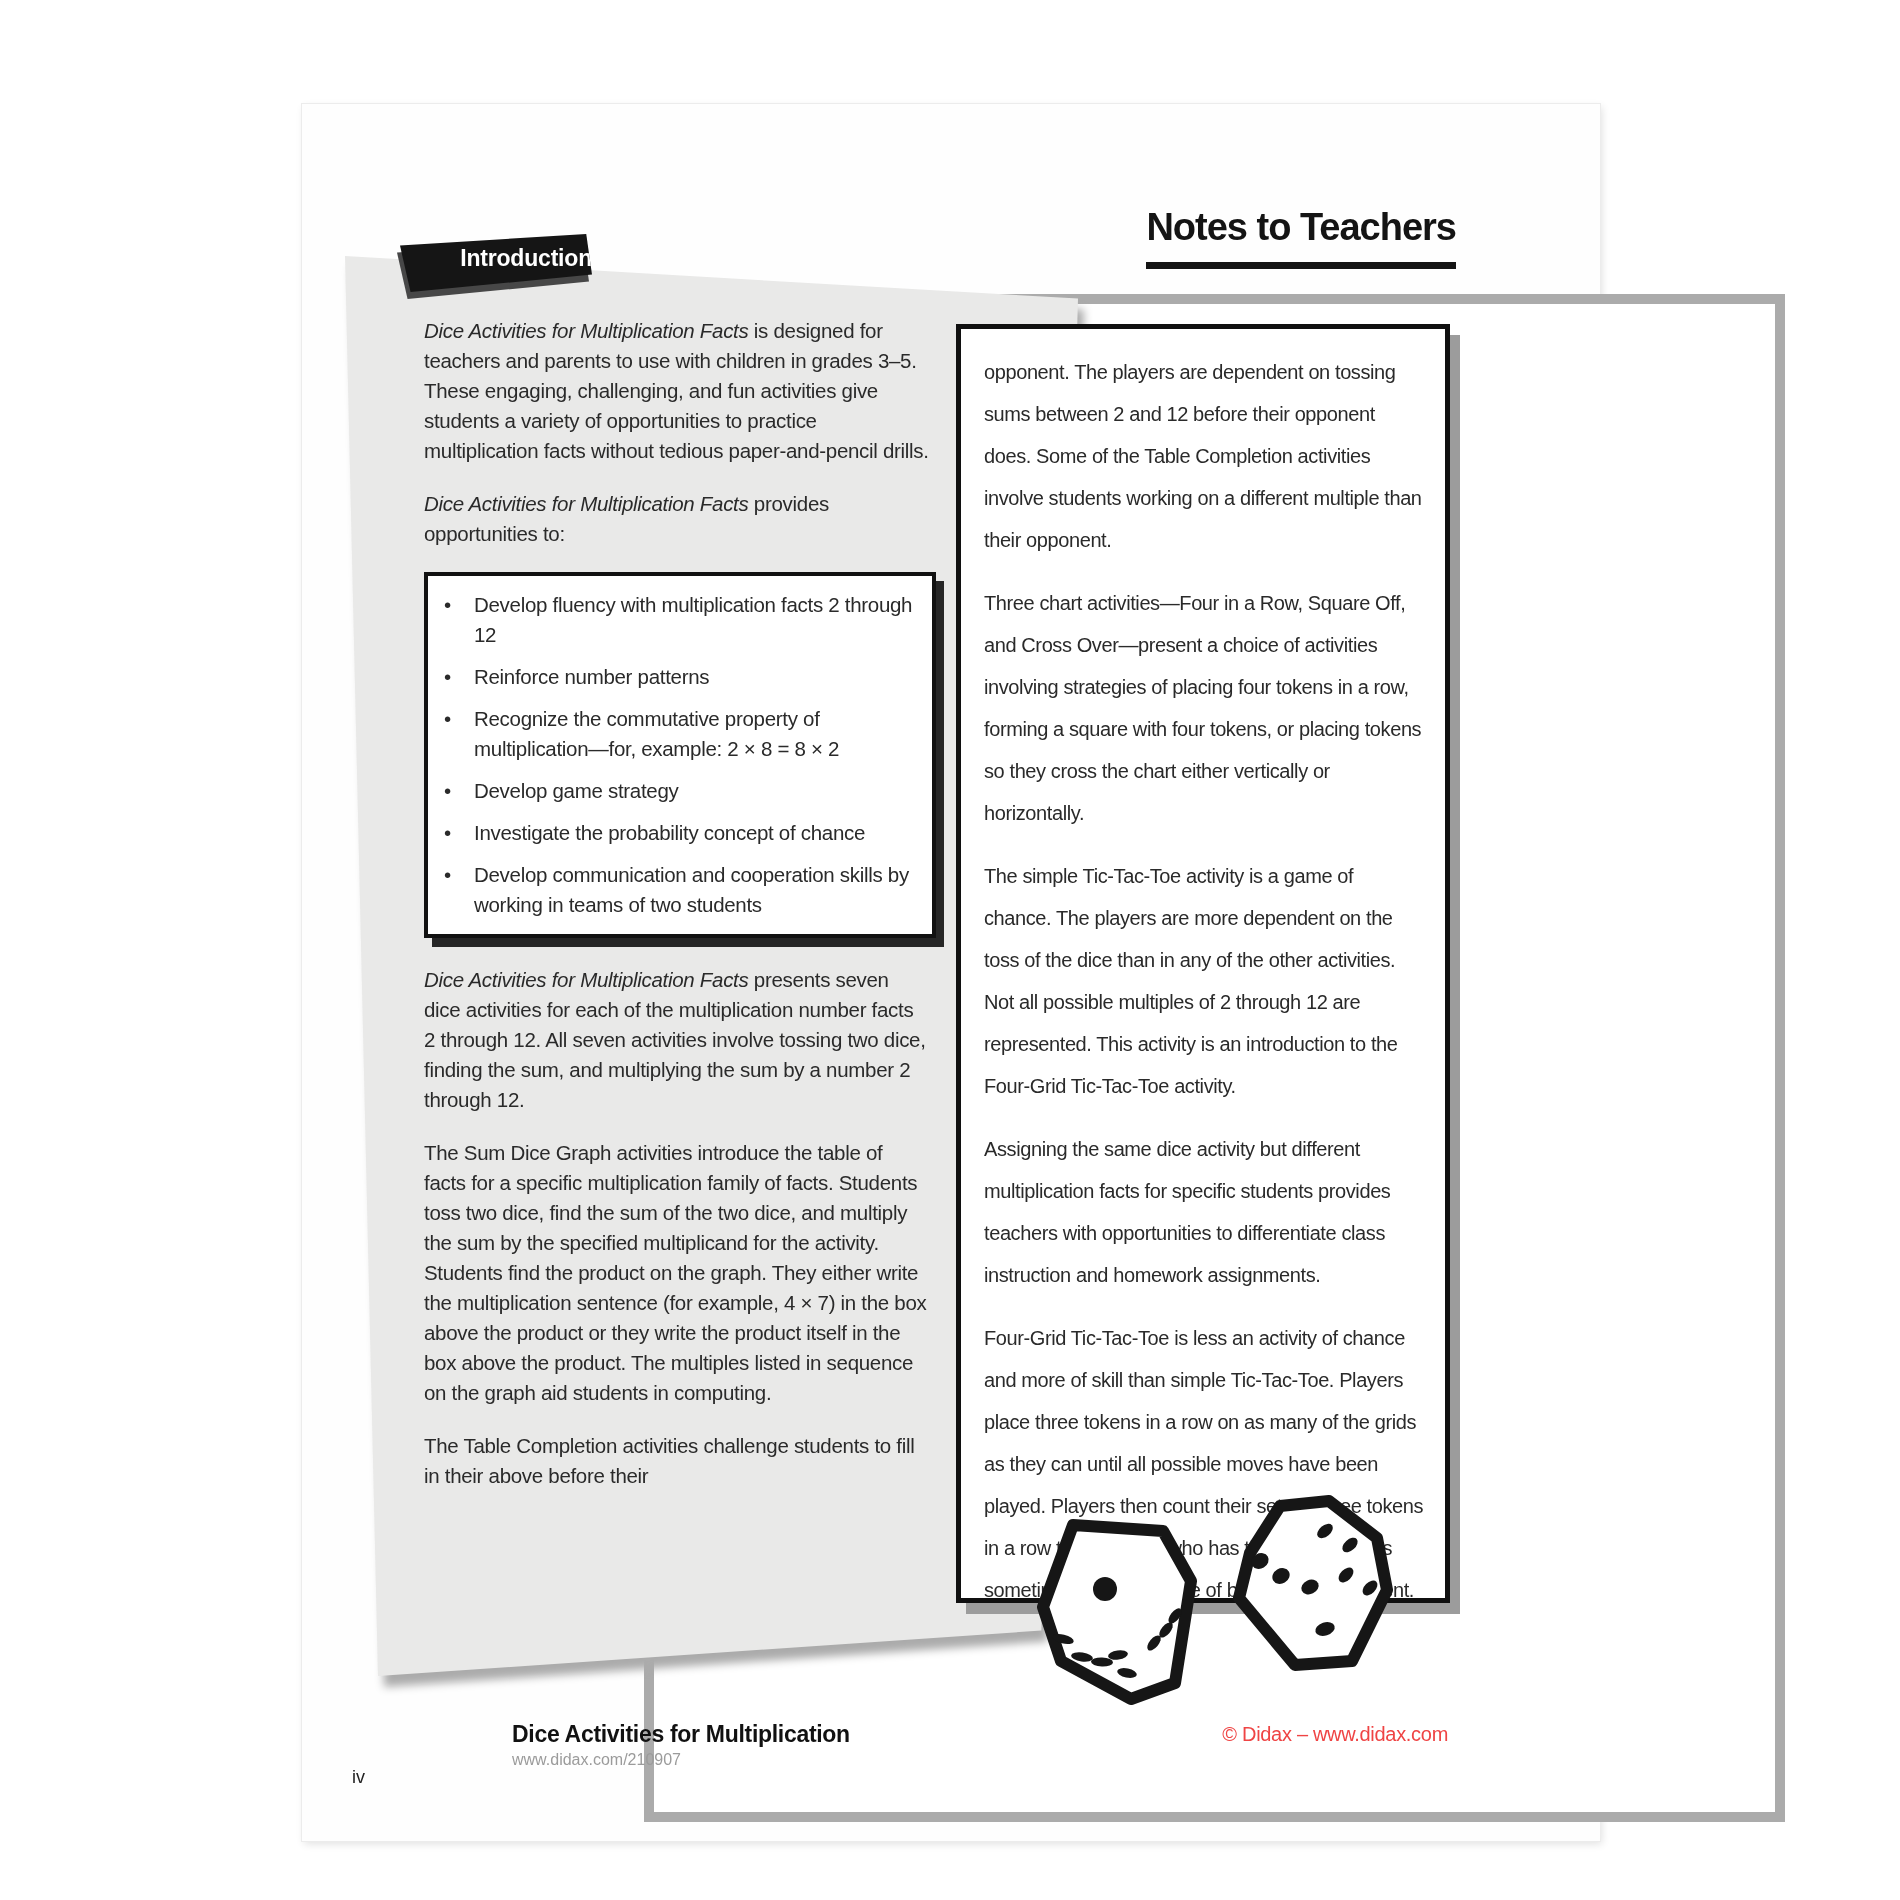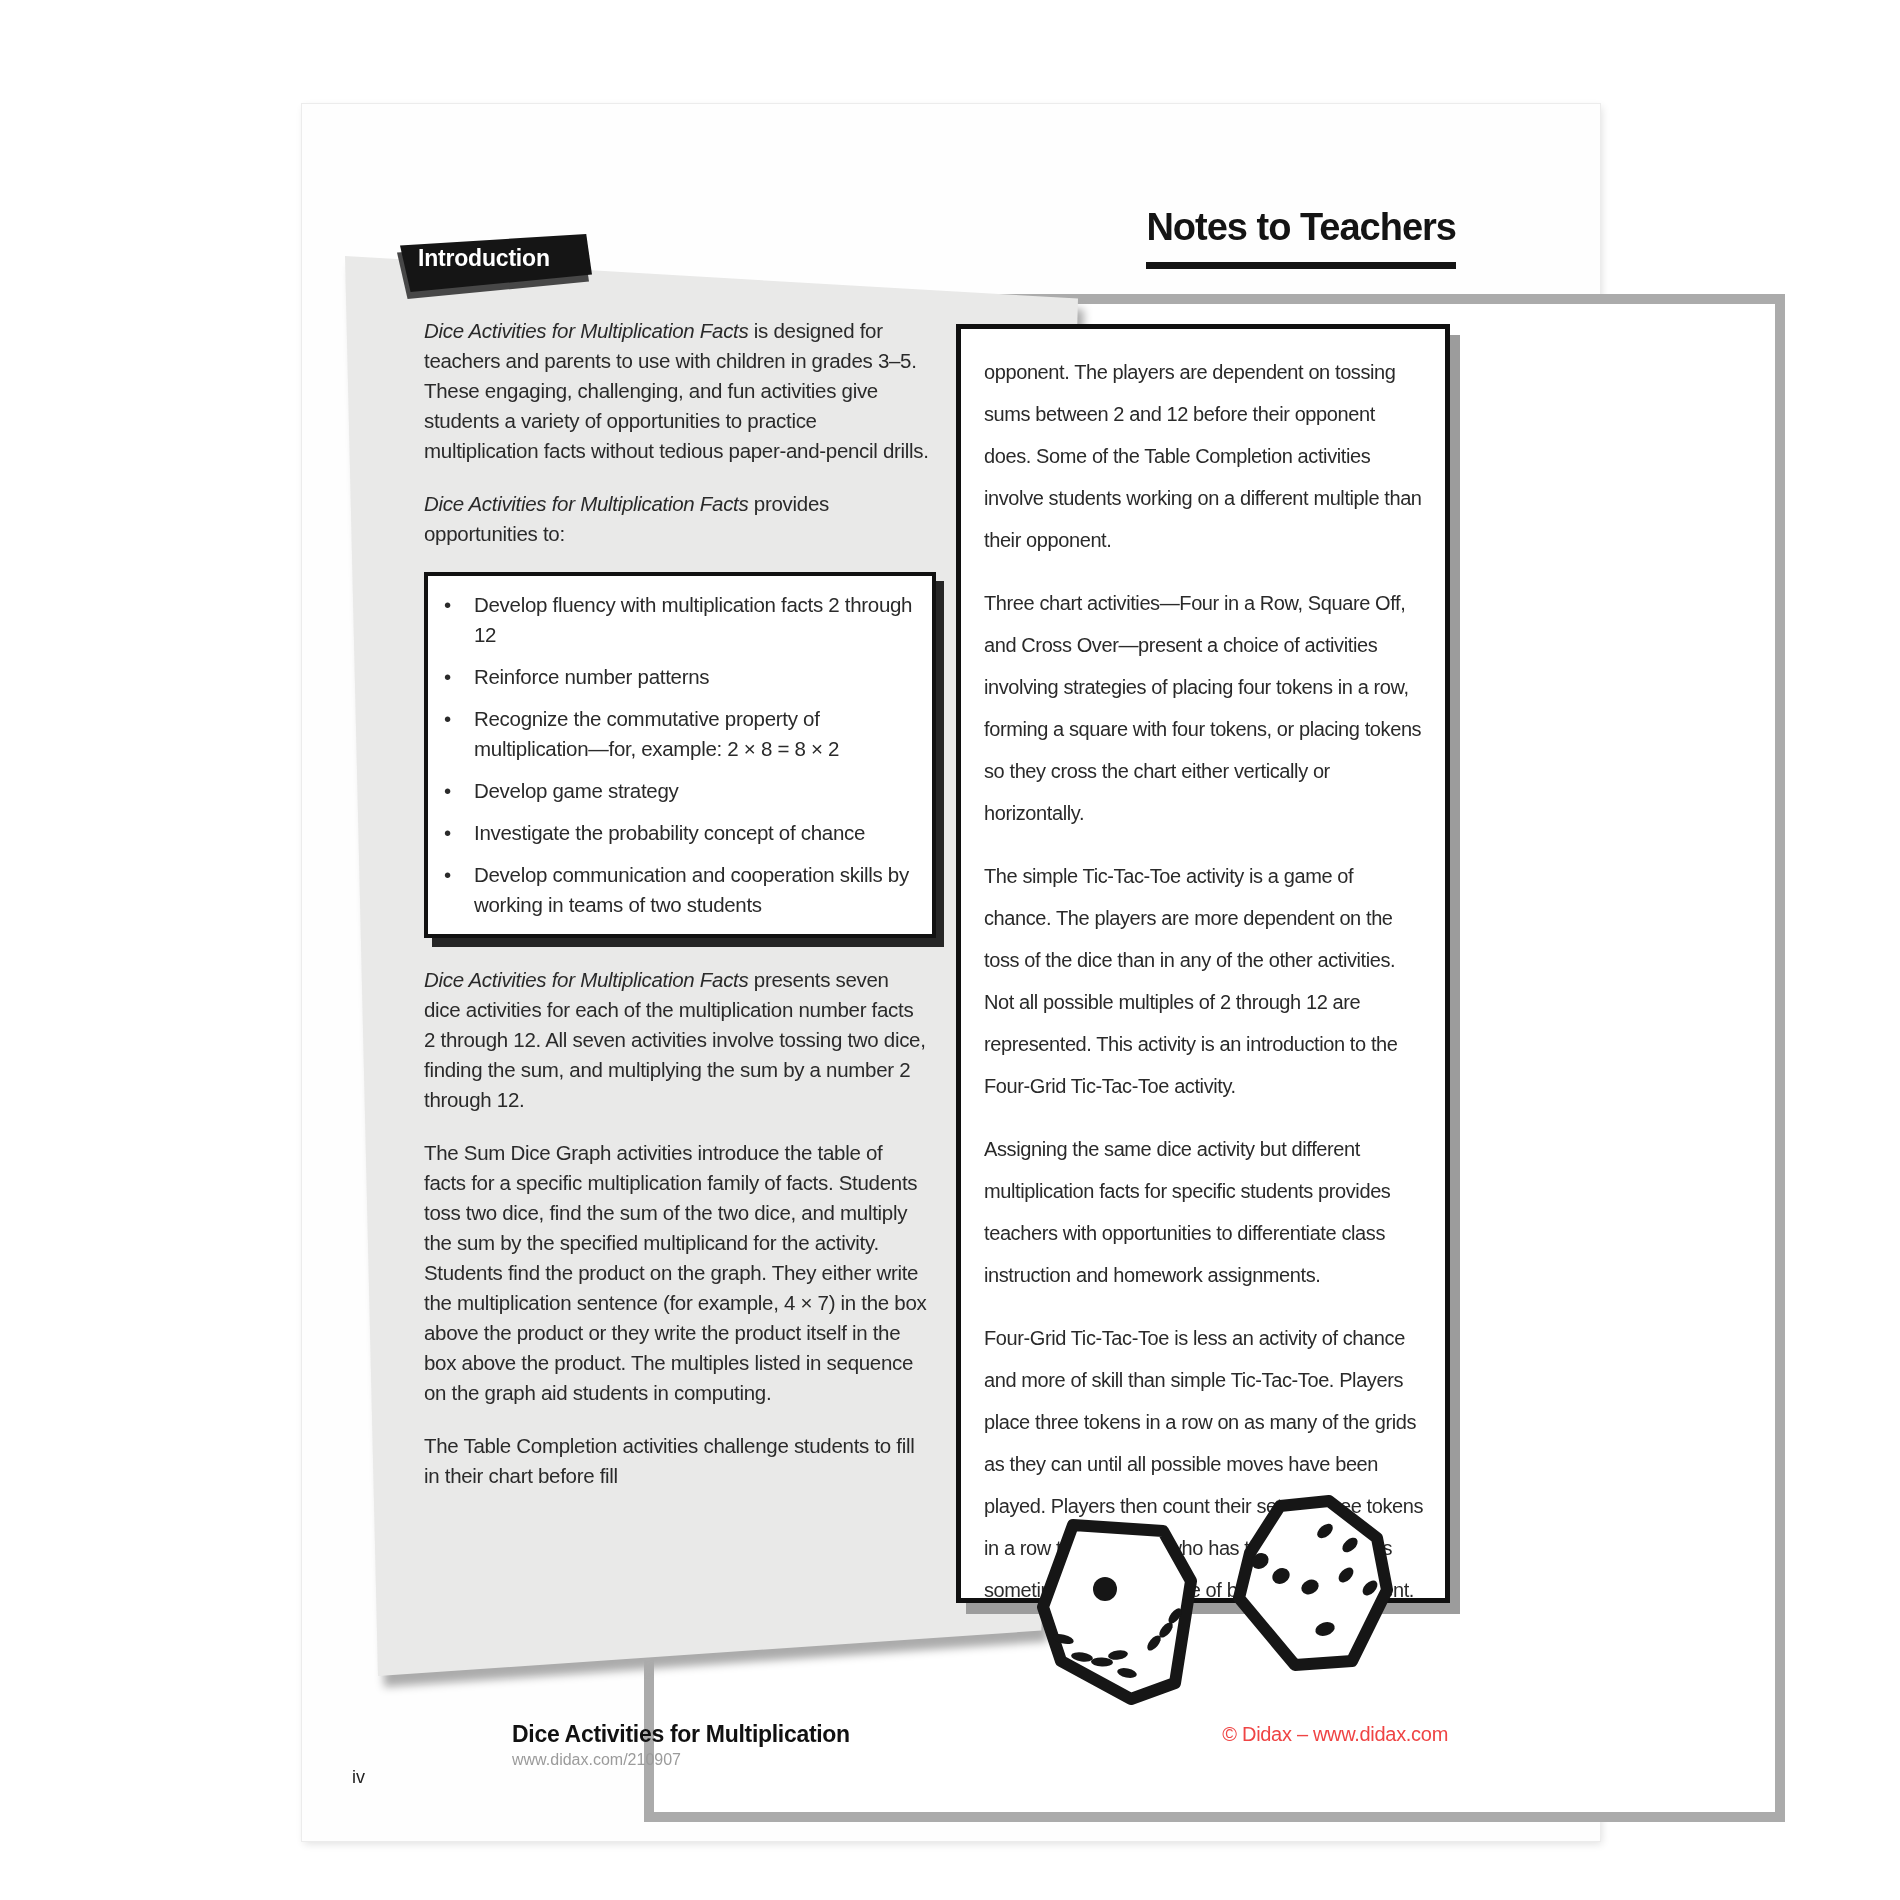--- a/index.html
+++ b/index.html
@@ -24,21 +24,21 @@
   .title-inner{display:inline-block;border-bottom:7px solid #141414;padding-bottom:13px;}
   
   .intro-label-wrap{
     position:absolute;left:400px;top:234px;width:192px;height:58px;z-index:4;
     filter:drop-shadow(-3px 7px 0 #474747);
   }
   .intro-label{
     width:100%;height:100%;background:#151515;color:#ffffff;
     clip-path:polygon(0 20%,97% 0,100% 70%,5.5% 100%);
     font-size:23px;font-weight:700;letter-spacing:-0.2px;
-    box-sizing:border-box;padding:11px 0 0 18px;
+    box-sizing:border-box;padding:11px 0 0 18px;text-align:right;
   }
   
   .gray-panel-wrap{
     position:absolute;left:345px;top:256px;width:733px;height:1420px;z-index:1;
     filter:drop-shadow(6px 11px 4px #ababab);
   }
   .gray-panel{
     width:100%;height:100%;background:#e9e9e8;
     clip-path:polygon(0% 0%,100% 3%,95% 96.8%,4.5% 100%);
   }
@@ -113,21 +113,21 @@
         <li><span class="bullet-marker">•</span><span>Reinforce number patterns</span></li>
         <li><span class="bullet-marker">•</span><span>Recognize the commutative property of multiplication—for, example: 2 × 8 = 8 × 2</span></li>
         <li><span class="bullet-marker">•</span><span>Develop game strategy</span></li>
         <li><span class="bullet-marker">•</span><span>Investigate the probability concept of chance</span></li>
         <li><span class="bullet-marker">•</span><span>Develop communication and cooperation skills by working in teams of two students</span></li>
       </ul>
     </div>
 
     <p><span class="book-title">Dice Activities for Multiplication Facts</span><span> presents seven dice activities for each of the multiplication number facts 2 through 12. All seven activities involve tossing two dice, finding the sum, and multiplying the sum by a number 2 through 12.</span></p>
     <p>The Sum Dice Graph activities introduce the table of facts for a specific multiplication family of facts. Students toss two dice, find the sum of the two dice, and multiply the sum by the specified multiplicand for the activity. Students find the product on the graph. They either write the multiplication sentence (for example, 4 × 7) in the box above the product or they write the product itself in the box above the product. The multiples listed in sequence on the graph aid students in computing.</p>
-    <p>The Table Completion activities challenge students to fill in their chart before fill</p>
+    <p>The Table Completion activities challenge students to fill in their above before their</p>
   </div>
 
   <div class="right-box">
     <p>opponent. The players are dependent on tossing sums between 2 and 12 before their opponent does. Some of the Table Completion activities involve students working on a different multiple than their opponent.</p>
     <p>Three chart activities—Four in a Row, Square Off, and Cross Over—present a choice of activities involving strategies of placing four tokens in a row, forming a square with four tokens, or placing tokens so they cross the chart either vertically or horizontally.</p>
     <p>The simple Tic-Tac-Toe activity is a game of chance. The players are more dependent on the toss of the dice than in any of the other activities. Not all possible multiples of 2 through 12 are represented. This activity is an introduction to the Four-Grid Tic-Tac-Toe activity.</p>
     <p>Assigning the same dice activity but different multiplication facts for specific students provides teachers with opportunities to differentiate class instruction and homework assignments.</p>
     <p>Four-Grid Tic-Tac-Toe is less an activity of chance and more of skill than simple Tic-Tac-Toe. Players place three tokens in a row on as many of the grids as they can until all possible moves have been played. Players then count their sets of three tokens in a row to determine who has the most. Players sometimes have a choice of blocking an opponent.</p>
   </div>
 

